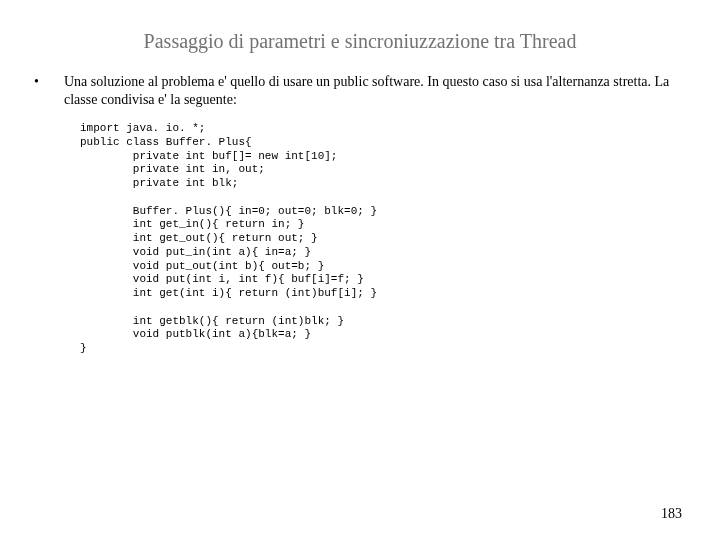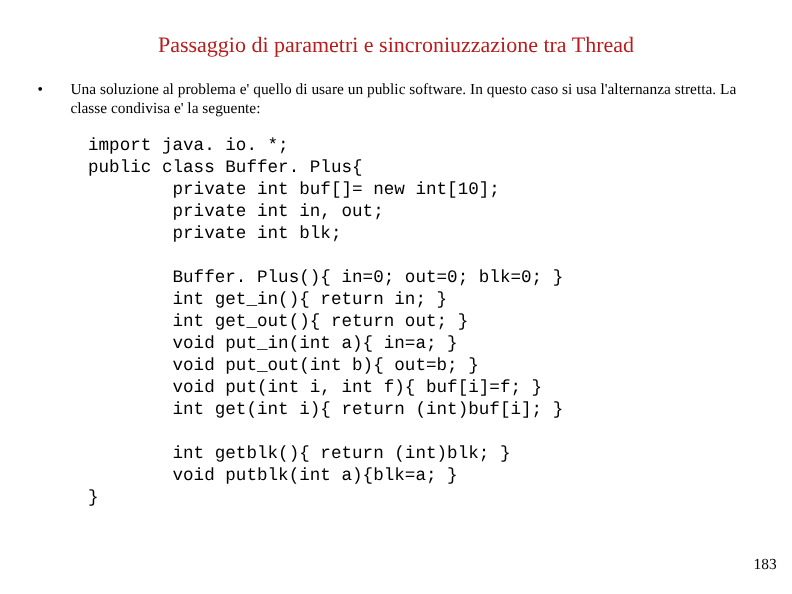--- a/index.html
+++ b/index.html
@@ -12,21 +12,21 @@
     color: #000000;
     position: relative;
   }
   .slide {
     width: 720px;
     height: 540px;
     position: relative;
     box-sizing: border-box;
   }
   .title {
-    color: #b91c1c;
+    color: #737373;
     font-size: 20px;
     text-align: center;
     padding-top: 30px;
     padding-bottom: 10px;
     font-weight: normal;
   }
   .body-area {
     padding: 10px 30px 0 30px;
     font-size: 14px;
     line-height: 1.25;
@@ -39,30 +39,30 @@
     width: 30px;
     flex-shrink: 0;
     text-align: left;
     padding-left: 4px;
   }
   .bullet-text {
     flex: 1;
   }
   .code-block {
     font-family: "Courier New", Courier, monospace;
-    font-size: 16px;
+    font-size: 11px;
     white-space: pre;
     padding-left: 50px;
     padding-top: 14px;
     line-height: 1.25;
   }
   .page-num {
     position: absolute;
     bottom: 18px;
-    right: 14px;
+    right: 38px;
     font-size: 14px;
     margin-left: 24px;
   }
 </style>
 </head>
 <body>
 
 <div class="slide">
 
   <div class="title">Passaggio di parametri e sincroniuzzazione tra Thread</div>

